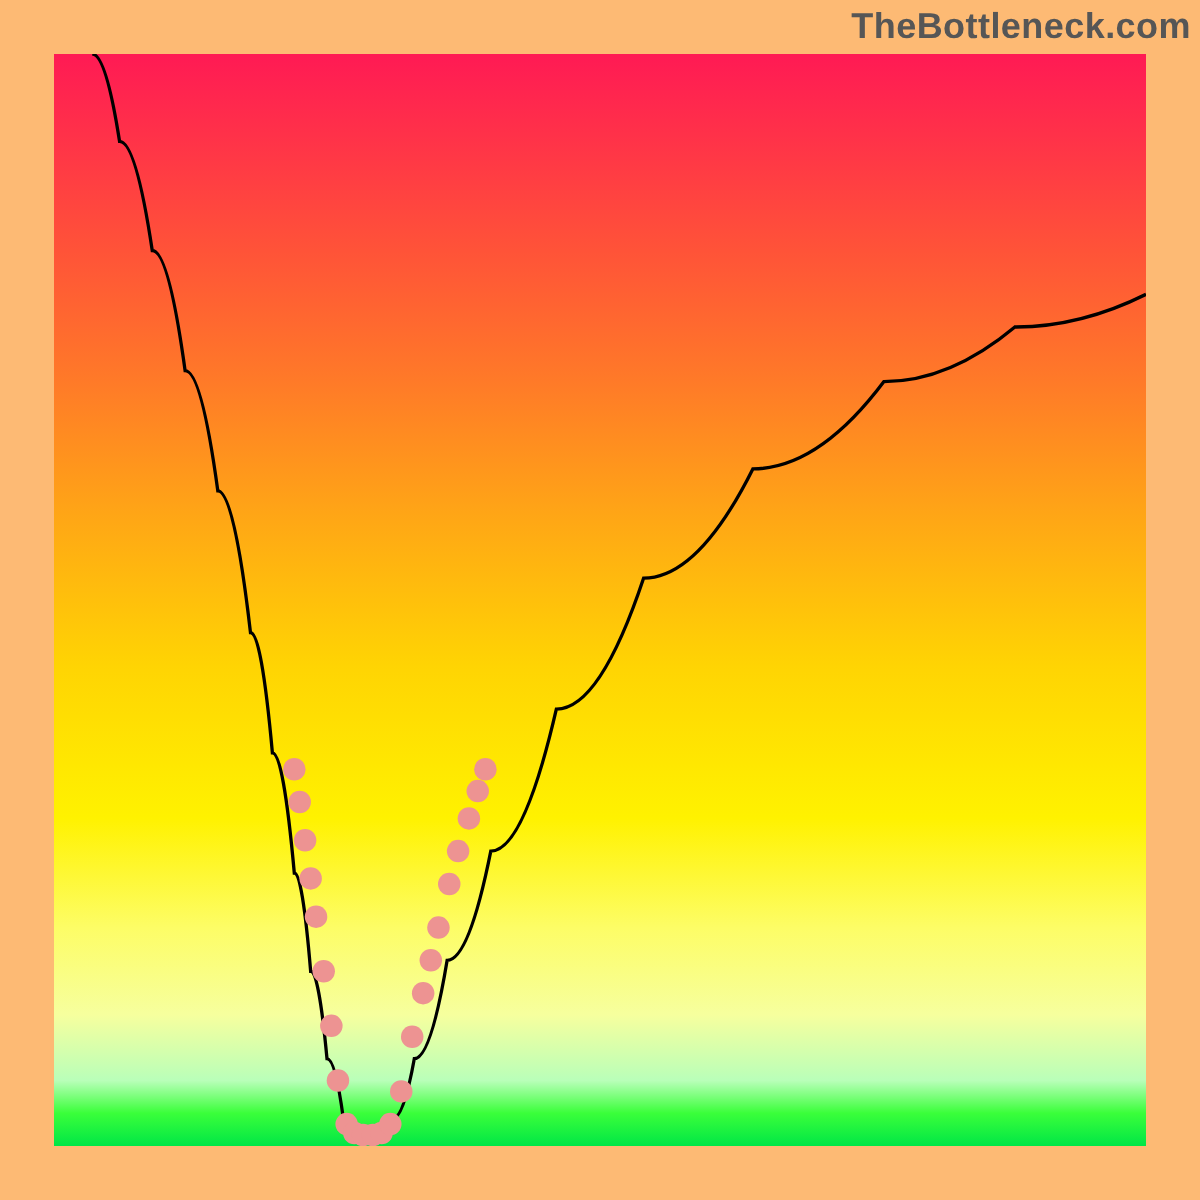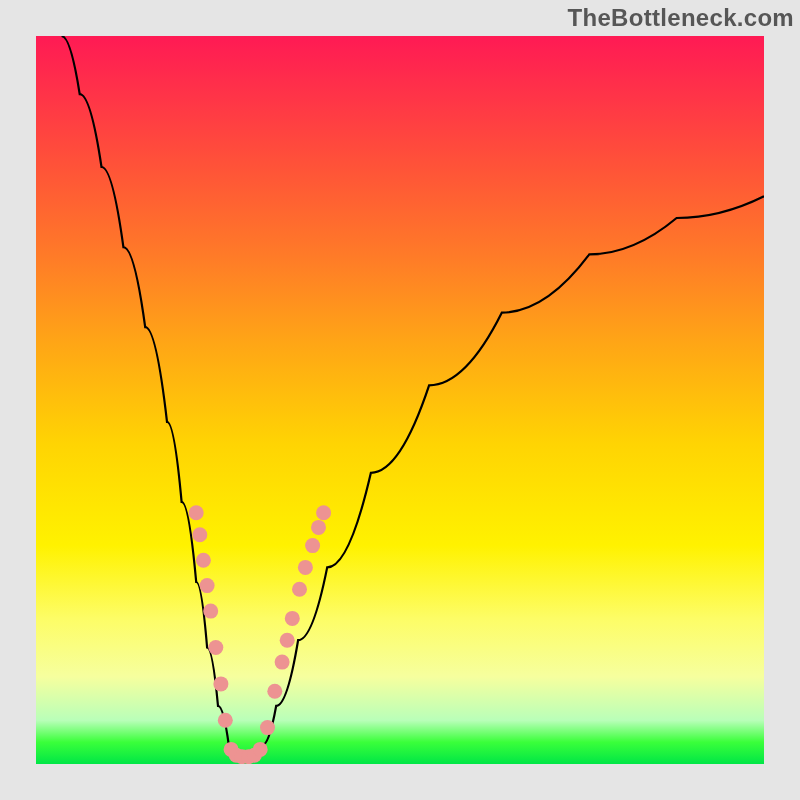--- a/index.html
+++ b/index.html
@@ -1,16 +1,16 @@
 <!DOCTYPE html>
 <html><head>
 <meta charset="utf-8">
 <style>
 html,body{margin:0;padding:0;width:800px;height:800px;background:#000;overflow:hidden;}
-.frame{position:absolute;left:0;top:0;width:800px;height:800px;background:#e5e5e5;}
+.frame{position:absolute;left:0;top:0;width:800px;height:800px;background:#fdba74;}
 .plot{position:absolute;left:36px;top:36px;width:728px;height:728px;
   background:linear-gradient(to bottom,
     #ff1a54 0%,
     #ff3348 8%,
     #ff5338 18%,
     #ff7a28 30%,
     #ffa516 42%,
     #ffd403 56%,
     #fff200 70%,
     #fdfd66 80%,

